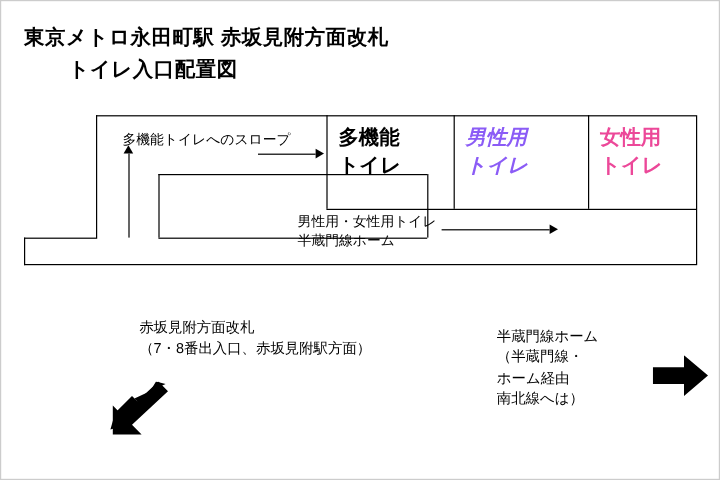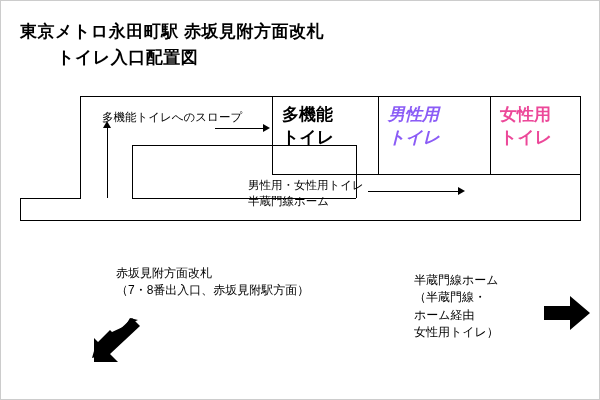--- a/index.html
+++ b/index.html
@@ -168,21 +168,21 @@
     <svg width="52" height="46" viewBox="0 0 52 46" xmlns="http://www.w3.org/2000/svg">
       <polygon points="48,2 22,14 30,22 16,36 2,40 6,26 20,12 28,20 40,0" fill="#000000"></polygon>
       <polygon points="4,44 4,20 12,28 42,0 50,8 20,36 28,44" fill="#000000"></polygon>
     </svg>
   </div>
 
   <div class="caption" style="left:414px; top:272px;">
     <div>半蔵門線ホーム</div>
     <div>（半蔵門線・</div>
     <div>ホーム経由</div>
-    <div>女性用トイレ）</div>
+    <div>南北線へは）</div>
   </div>
 
   <div class="big-arrow" style="left:544px; top:296px;">
     <svg width="48" height="34" viewBox="0 0 48 34" xmlns="http://www.w3.org/2000/svg">
       <polygon points="0,10 26,10 26,0 46,17 26,34 26,24 0,24" fill="#000000"></polygon>
     </svg>
   </div>
 
   <div id="outer-border"></div>
 </div>

